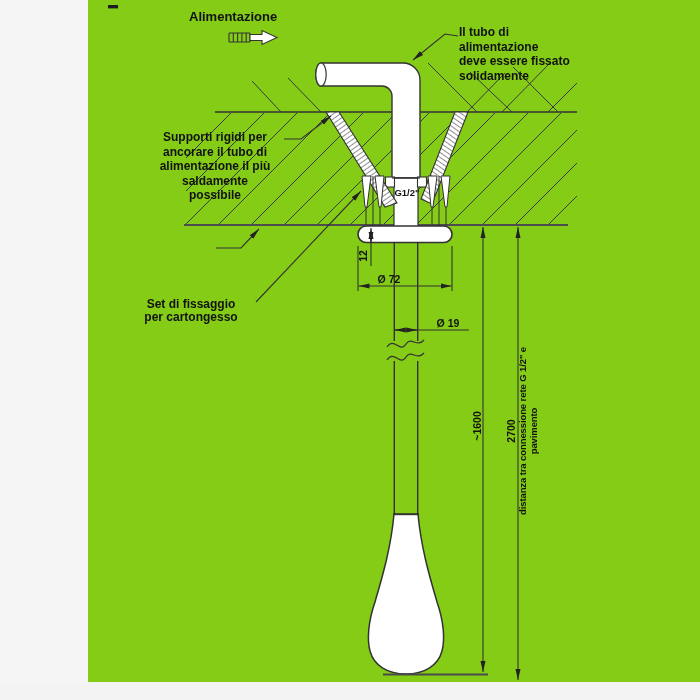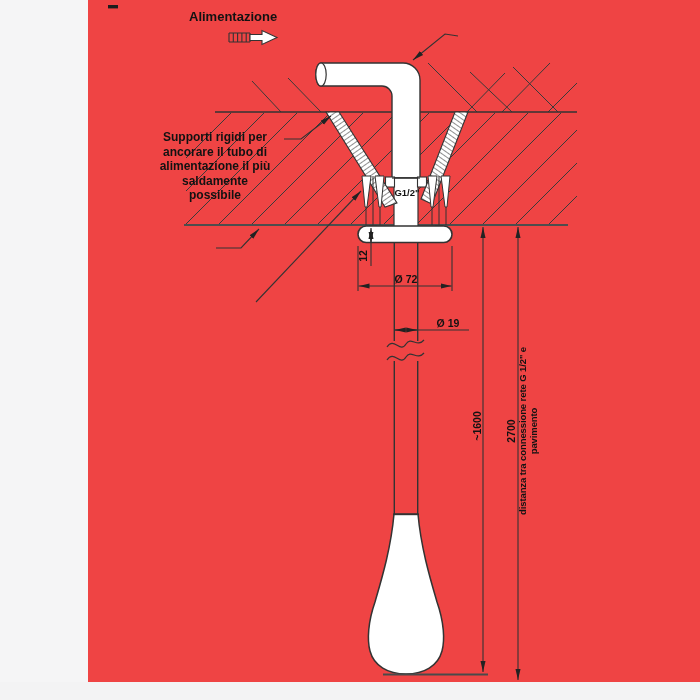--- a/index.html
+++ b/index.html
@@ -1,16 +1,16 @@
 <!DOCTYPE html>
 <html><head>
 <meta charset="utf-8">
 <style>
   html,body{margin:0;padding:0;background:#ffffff;}
-  .stage{position:relative;width:700px;height:700px;background:#ef4444;overflow:hidden;
+  .stage{position:relative;width:700px;height:700px;background:#84cc16;overflow:hidden;
          font-family:"Liberation Sans",sans-serif;}
   .strip{position:absolute;background:#f5f5f6;}
   .strip-left{left:0;top:0;width:88px;height:700px;}
   .strip-bottom{left:0;top:682px;width:700px;height:18px;background:#f3f3f4;}
   svg.draw{position:absolute;left:0;top:0;}
   .lbl{position:absolute;color:#121212;font-weight:bold;white-space:pre-line;}
   .note{font-size:12px;line-height:14.5px;}
   .note.tight{line-height:13px;}
   .right{text-align:center;}
   .title-lbl{font-size:13px;line-height:15px;}
@@ -155,34 +155,39 @@
     </g>
 
     <g stroke="#333" stroke-width="1.1" fill="none">
       <path d="M229,33 H250 M229,42 H250 M229,33 V42 M233.3,33 V42 M237.6,33 V42 M241.9,33 V42 M246.2,33 V42 M250,33 V42"></path>
       <path d="M250,34.5 H262 V30.5 L277,37.5 L262,44.5 V40.5 H250 Z" fill="#ffffff"></path>
     </g>
   </svg>
 
   <div class="lbl title-lbl" style="left:189px;top:9px;">Alimentazione</div>
 
+  <div class="lbl note" style="left:459px;top:25px;width:125px;">Il tubo di alimentazione
+deve essere fissato
+solidamente</div>
 
   <div class="lbl note right" style="left:148px;top:130px;width:134px;">Supporti rigidi per
 ancorare il tubo di
 alimentazione il più
 saldamente
 possibile</div>
 
 
+  <div class="lbl note tight right" style="left:128px;top:298px;width:126px;">Set di fissaggio
+per cartongesso</div>
 
   <div class="lbl small-lbl" style="left:393px;top:187px;width:28px;">G1/2"</div>
 
   <div class="lbl dim-lbl rot" style="left:353px;top:250px;width:20px;">12</div>
 
-  <div class="lbl dim-lbl" style="left:381px;top:273px;width:50px;">Ø 72</div>
+  <div class="lbl dim-lbl" style="left:364px;top:273px;width:50px;">Ø 72</div>
 
   <div class="lbl dim-lbl" style="left:430px;top:317px;width:36px;">Ø 19</div>
 
   <div class="lbl dim-lbl rot" style="left:457px;top:420px;width:40px;">~1600</div>
 
   <div class="lbl dim-lbl rot" style="left:494px;top:425px;width:34px;">2700</div>
 
   <div class="lbl caption-lbl rot" style="left:423px;top:420px;width:210px;">distanza tra connessione rete G 1/2" e pavimento</div>
 </div>
 

